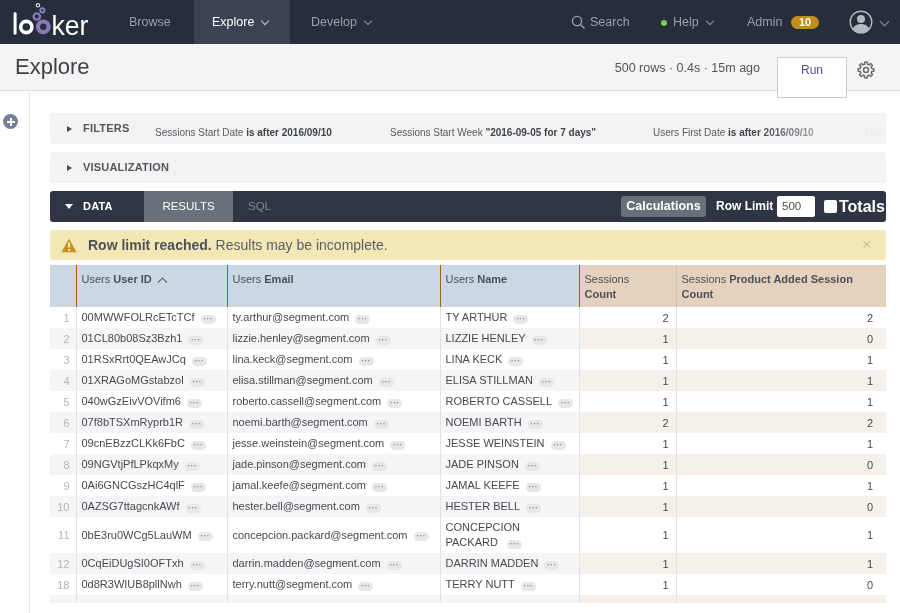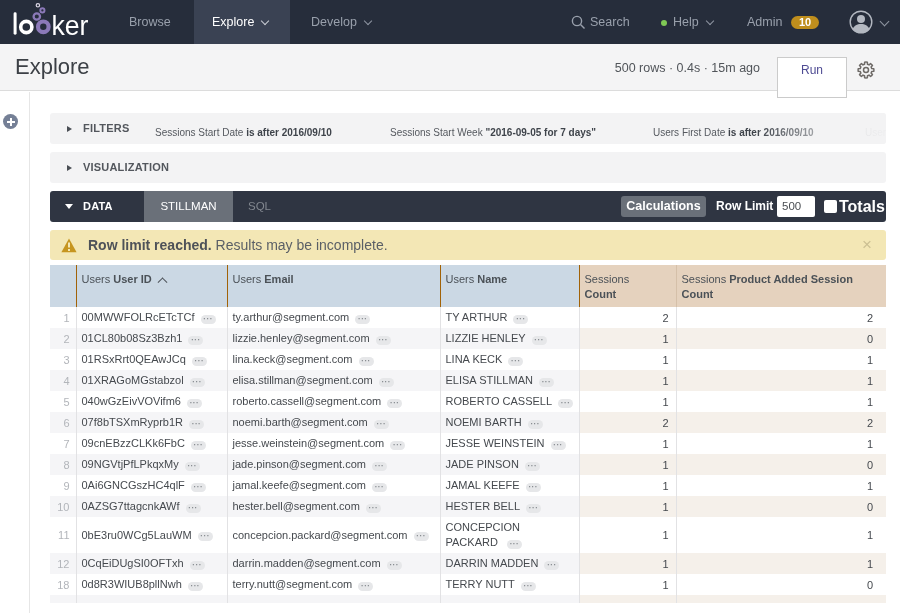--- a/index.html
+++ b/index.html
@@ -134,21 +134,21 @@
   <span class="ftxt" style="left:815px">Users Created Date</span>
   <span class="fade"></span>
 </div>
 <div class="bar viz">
   <span class="tri"></span>
     <span class="lbl">VISUALIZATION</span>
 </div>
 <div class="databar">
   <span class="tri"></span>
     <span class="lbl">DATA</span>
-  <span class="tabresults">STILLMAN</span>
+  <span class="tabresults">RESULTS</span>
   <span class="tabsql">SQL</span>
   <span class="calcbtn">Calculations</span>
   <span class="rowlimit">Row Limit</span>
   <span class="rlinput">500</span>
   <span class="cbox"></span>
   <span class="totals">Totals</span>
 </div>
 <div class="banner">
   <svg class="warntri" width="16" height="15" viewBox="0 0 16 15">
     <path d="M8 0.5 L15.6 14.2 L0.4 14.2 Z" fill="#c6951f"></path>

